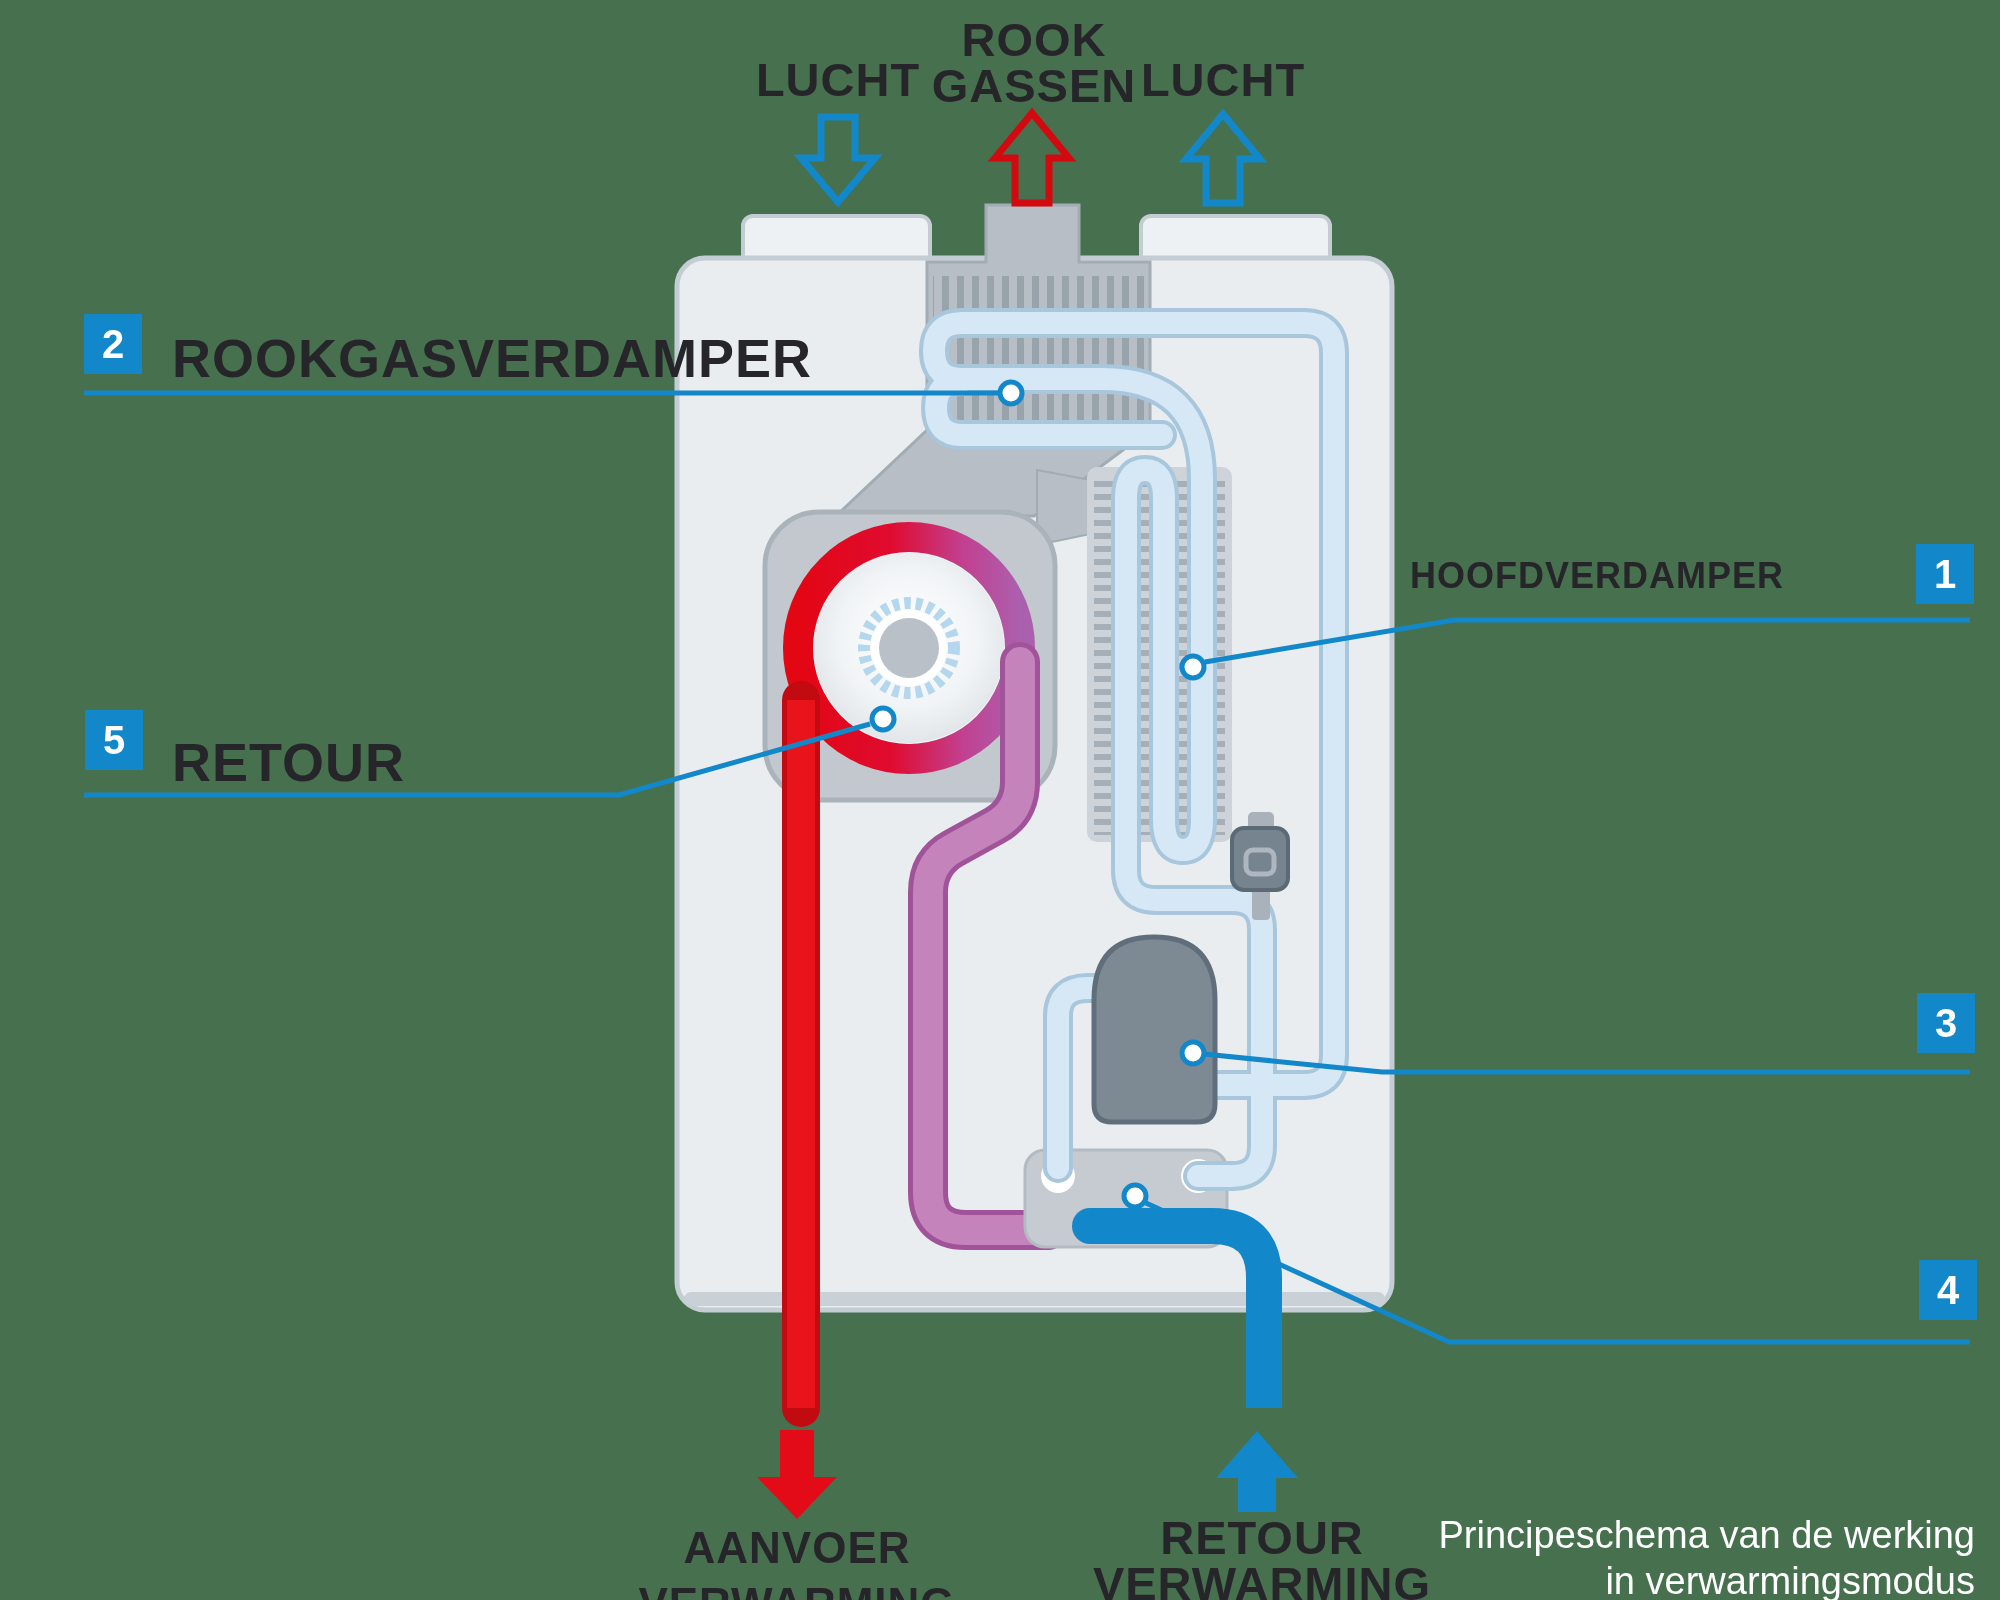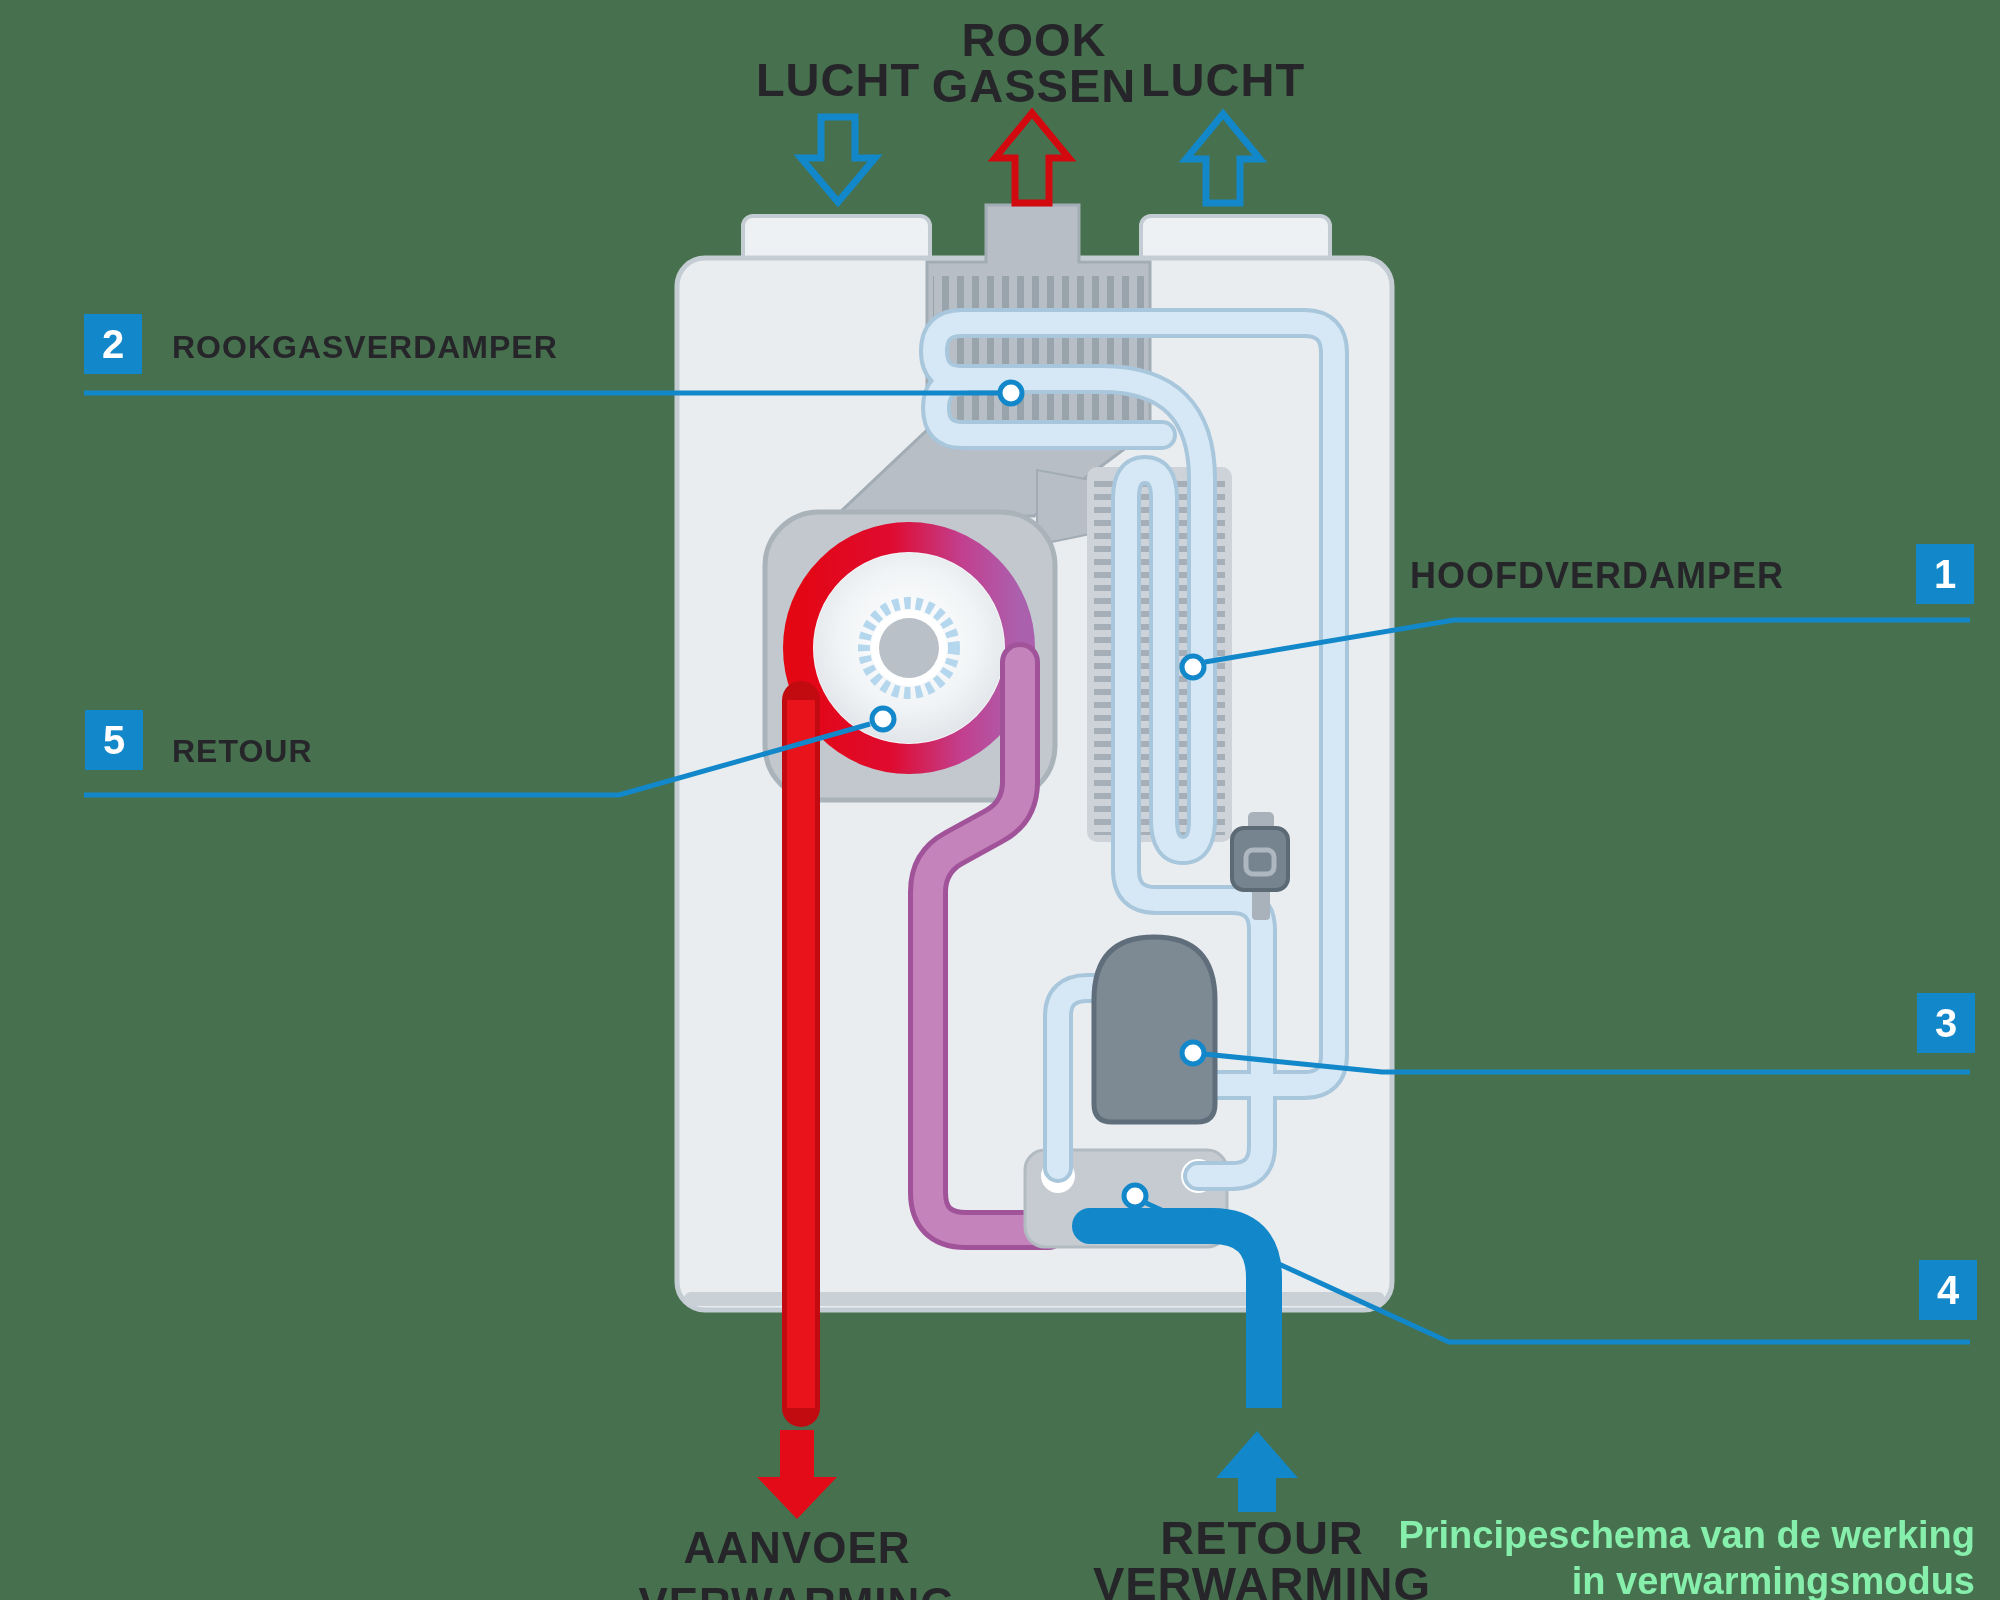--- a/index.html
+++ b/index.html
@@ -14,33 +14,33 @@
   svg#diagram{position:absolute;left:0;top:0;}
   .lbl{
     position:absolute;
     color:#26262a;
     font-weight:700;
     letter-spacing:1px;
     white-space:nowrap;
     line-height:1;
   }
   .toplbl{font-size:47px;text-align:center;width:260px;}
-  .sidelbl{font-size:32px;text-align:center;}
+  .sidelbl{font-size:54px;text-align:center;}
   .rightlbl{font-size:36px;text-align:center;width:600px;}
   .flowlbl{font-size:44px;text-align:center;width:460px;}
   .flowlbl.small{font-size:47px;}
   .numbox{
     position:absolute;width:58px;height:60px;
     background:#1287c9;color:#ffffff;
     font-size:40px;font-weight:700;
     display:flex;align-items:center;justify-content:center;
   }
   .caption{
     position:absolute;
-    color:#86efac;font-weight:700;font-size:38px;
+    color:#ffffff;font-weight:400;font-size:38px;
     text-align:center;right:37px;white-space:nowrap;line-height:1;
   }
 </style>
 </head>
 <body>
 
 <div id="stage">
 
 <svg id="diagram" width="2000" height="1600" viewBox="0 0 2000 1600">
   <defs>

